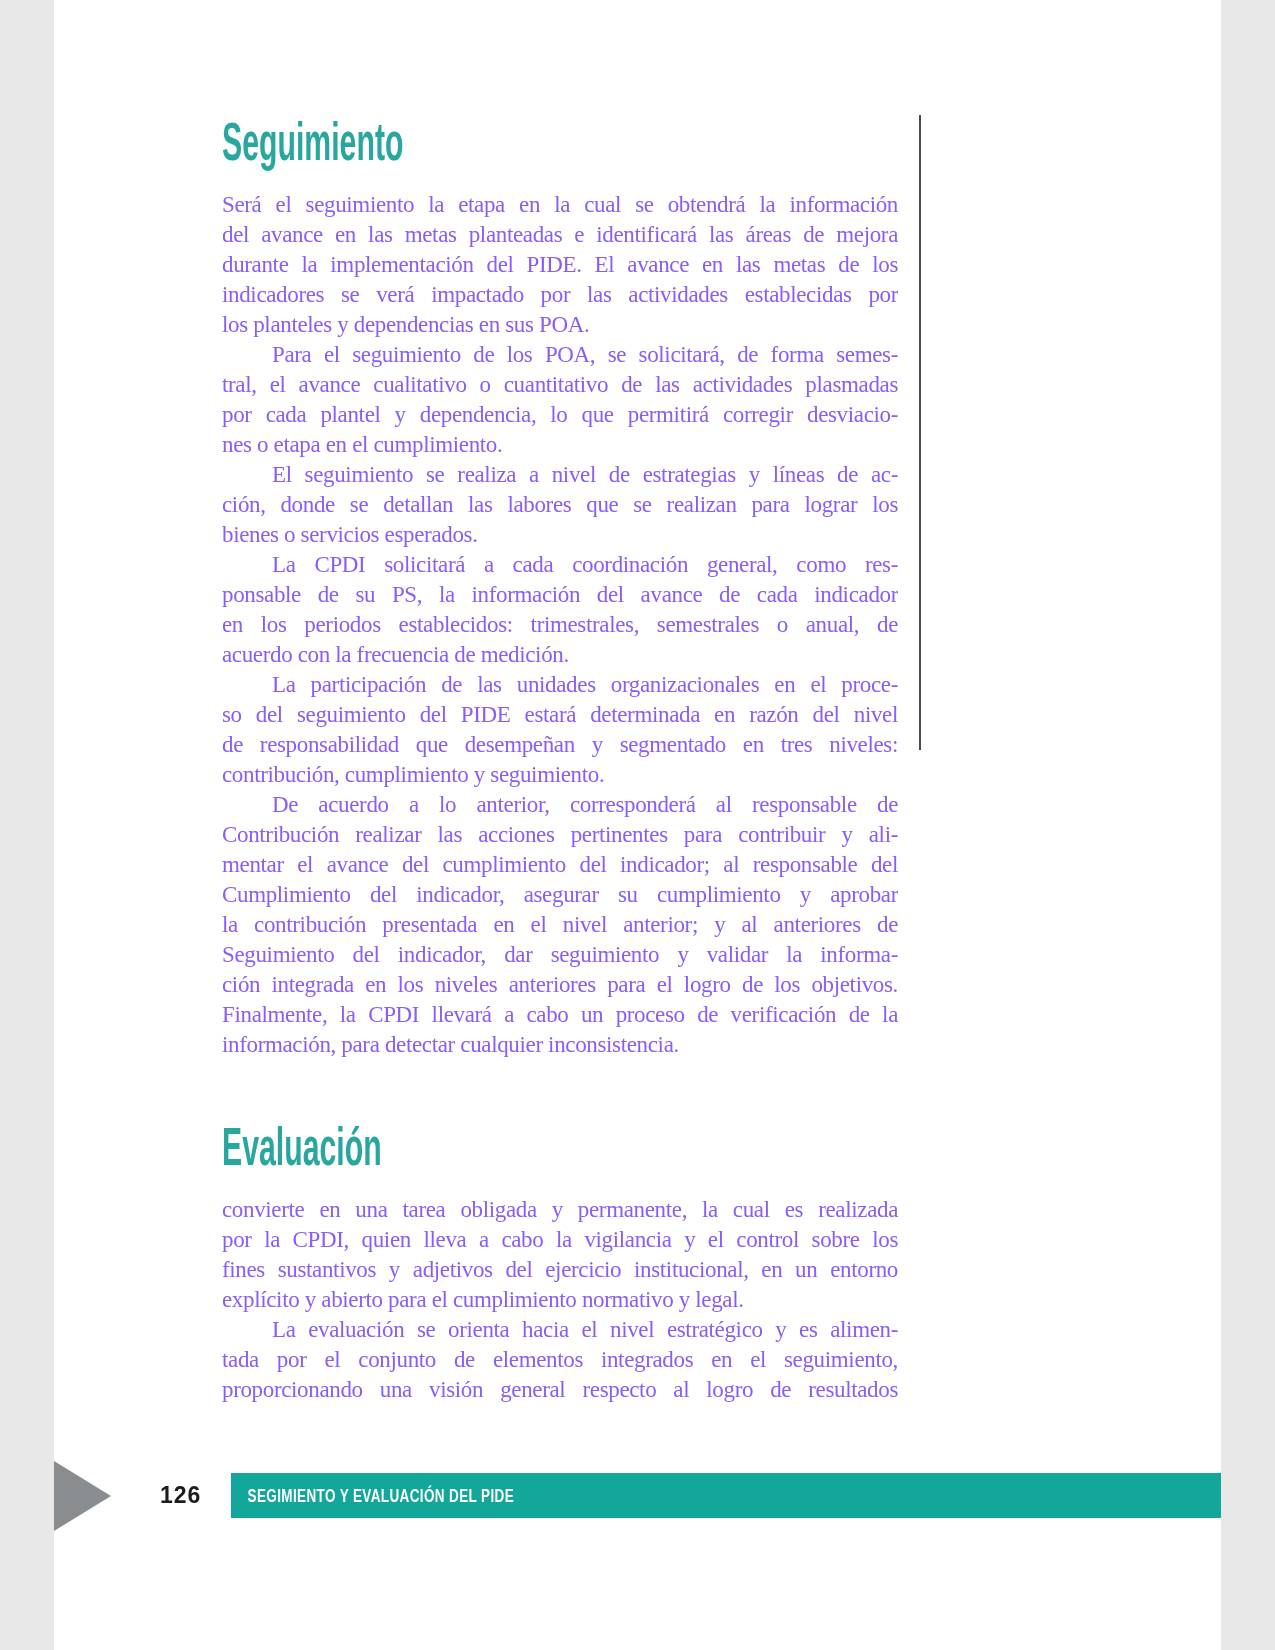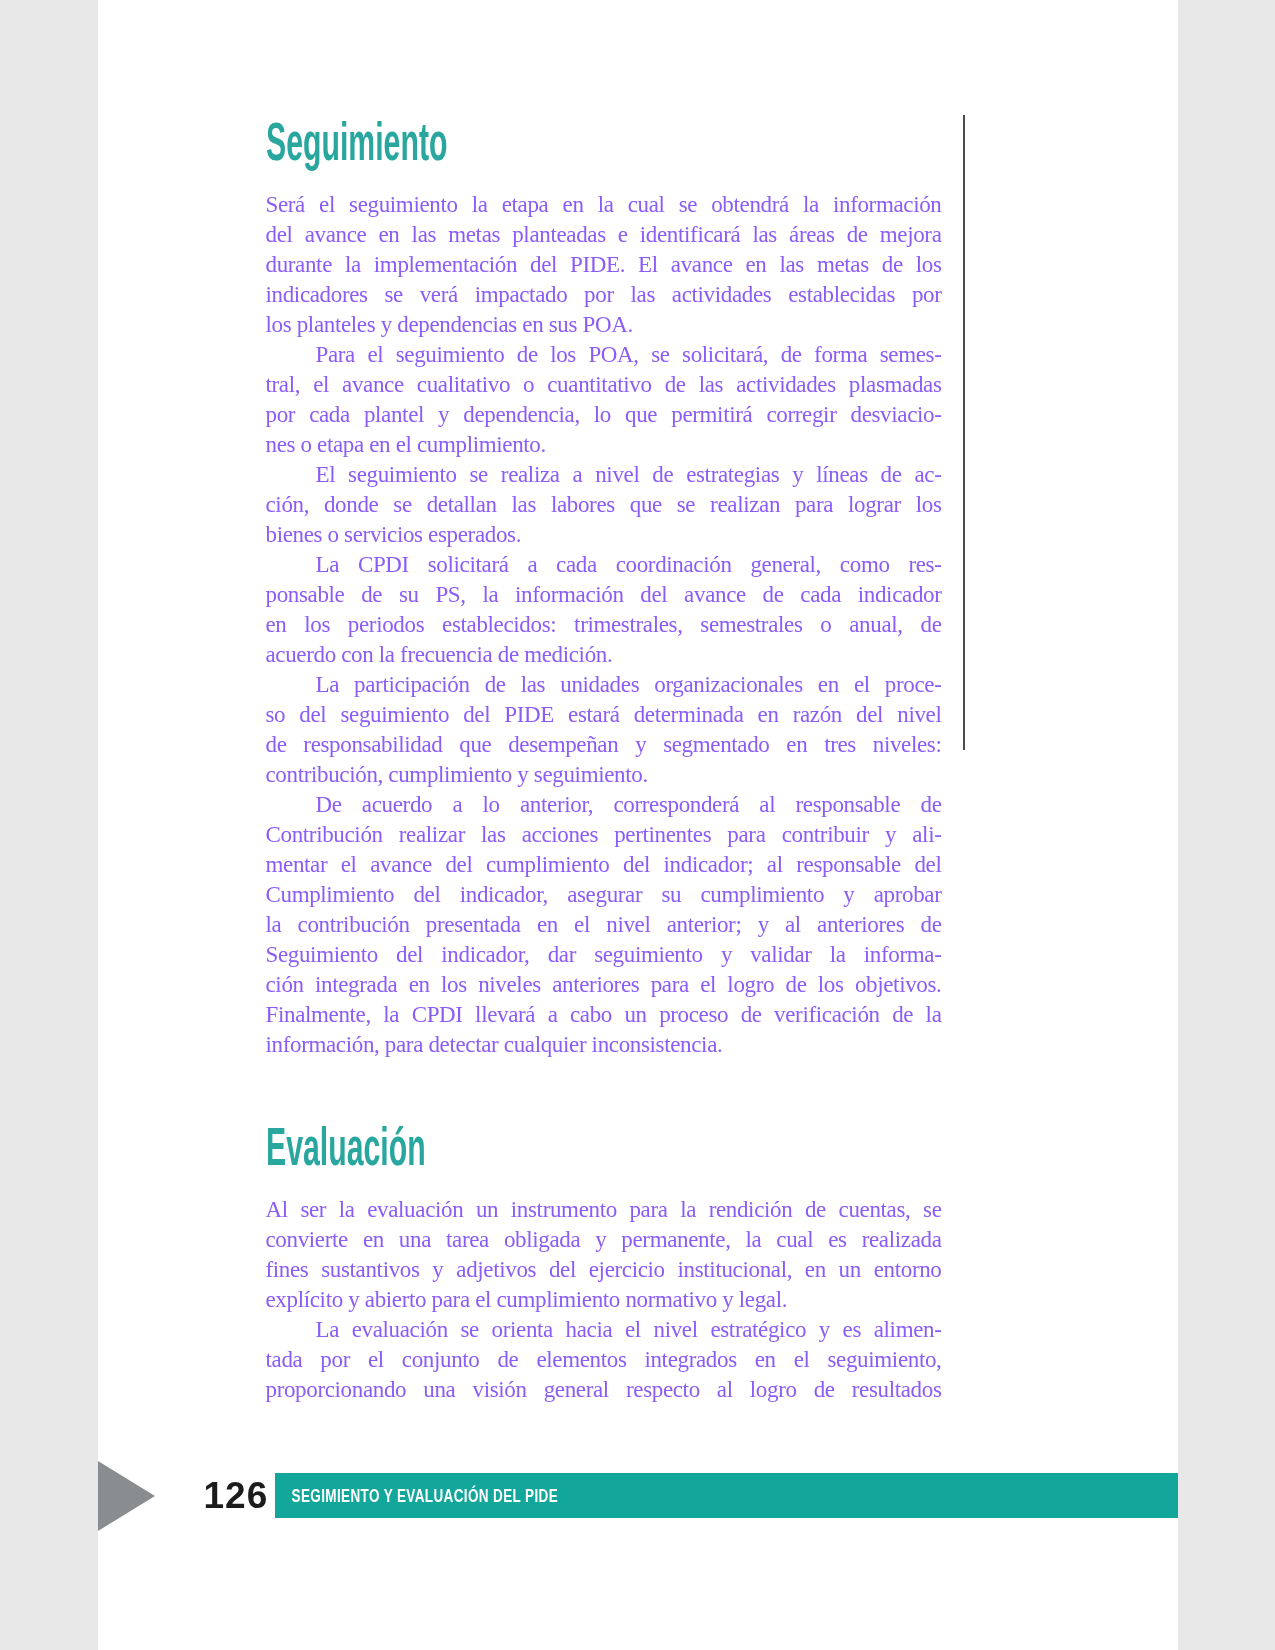--- a/index.html
+++ b/index.html
@@ -1,18 +1,18 @@
 <!DOCTYPE html>
 <html><head>
 <meta charset="utf-8">
 <style>
   html,body{margin:0;padding:0;background:#e8e8e8;}
   .page{
     position:relative;
-    width:1080px;height:1650px;
+    width:1167px;height:1650px;
     background:#ffffff;
     font-family:"Liberation Serif","DejaVu Serif",serif;
     overflow:hidden;
     margin:0 auto;
   }
   .vrule{
     position:absolute;
     left:865px;top:115px;
     width:2px;height:635px;
     background:#4d4d4d;
@@ -57,21 +57,21 @@
     border-top:35px solid transparent;
     border-bottom:35px solid transparent;
     border-left:57px solid #8a8d8f;
   }
   .page-number{
     position:absolute;
     left:106px;top:1473px;
     height:45px;line-height:45px;
     font-family:"Liberation Sans","DejaVu Sans",sans-serif;
     font-weight:bold;
-    font-size:37px;
+    font-size:23px;
     letter-spacing:1px;
     color:#1c1c1c;
   }
   .footer-bar{
     position:absolute;
     left:177px;top:1473px;
     width:1098px;height:45px;
     background:#13a79c;
   }
   .footer-title{
@@ -129,22 +129,22 @@
         <div class="line">Seguimiento del indicador, dar seguimiento y validar la informa-</div>
         <div class="line">ción integrada en los niveles anteriores para el logro de los objetivos.</div>
         <div class="line">Finalmente, la CPDI llevará a cabo un proceso de verificación de la</div>
         <div class="line last">información, para detectar cualquier inconsistencia.</div>
       </div>
 
     <div class="heading-wrap second">
       <h1 class="heading">Evaluación</h1>
     </div>
     <div class="paras">
-        <div class="line">Al ser la evaluación un instrumento para la rendición de cuentas, se</div>
         <div class="line">convierte en una tarea obligada y permanente, la cual es realizada</div>
+        <div class="line">por la CPDI, quien lleva a cabo la vigilancia y el control sobre los</div>
         <div class="line">fines sustantivos y adjetivos del ejercicio institucional, en un entorno</div>
         <div class="line last">explícito y abierto para el cumplimiento normativo y legal.</div>
         <div class="line indent">La evaluación se orienta hacia el nivel estratégico y es alimen-</div>
         <div class="line">tada por el conjunto de elementos integrados en el seguimiento,</div>
         <div class="line">proporcionando una visión general respecto al logro de resultados</div>
       </div>
 
   </div>
 
   <div class="footer-arrow"></div>

